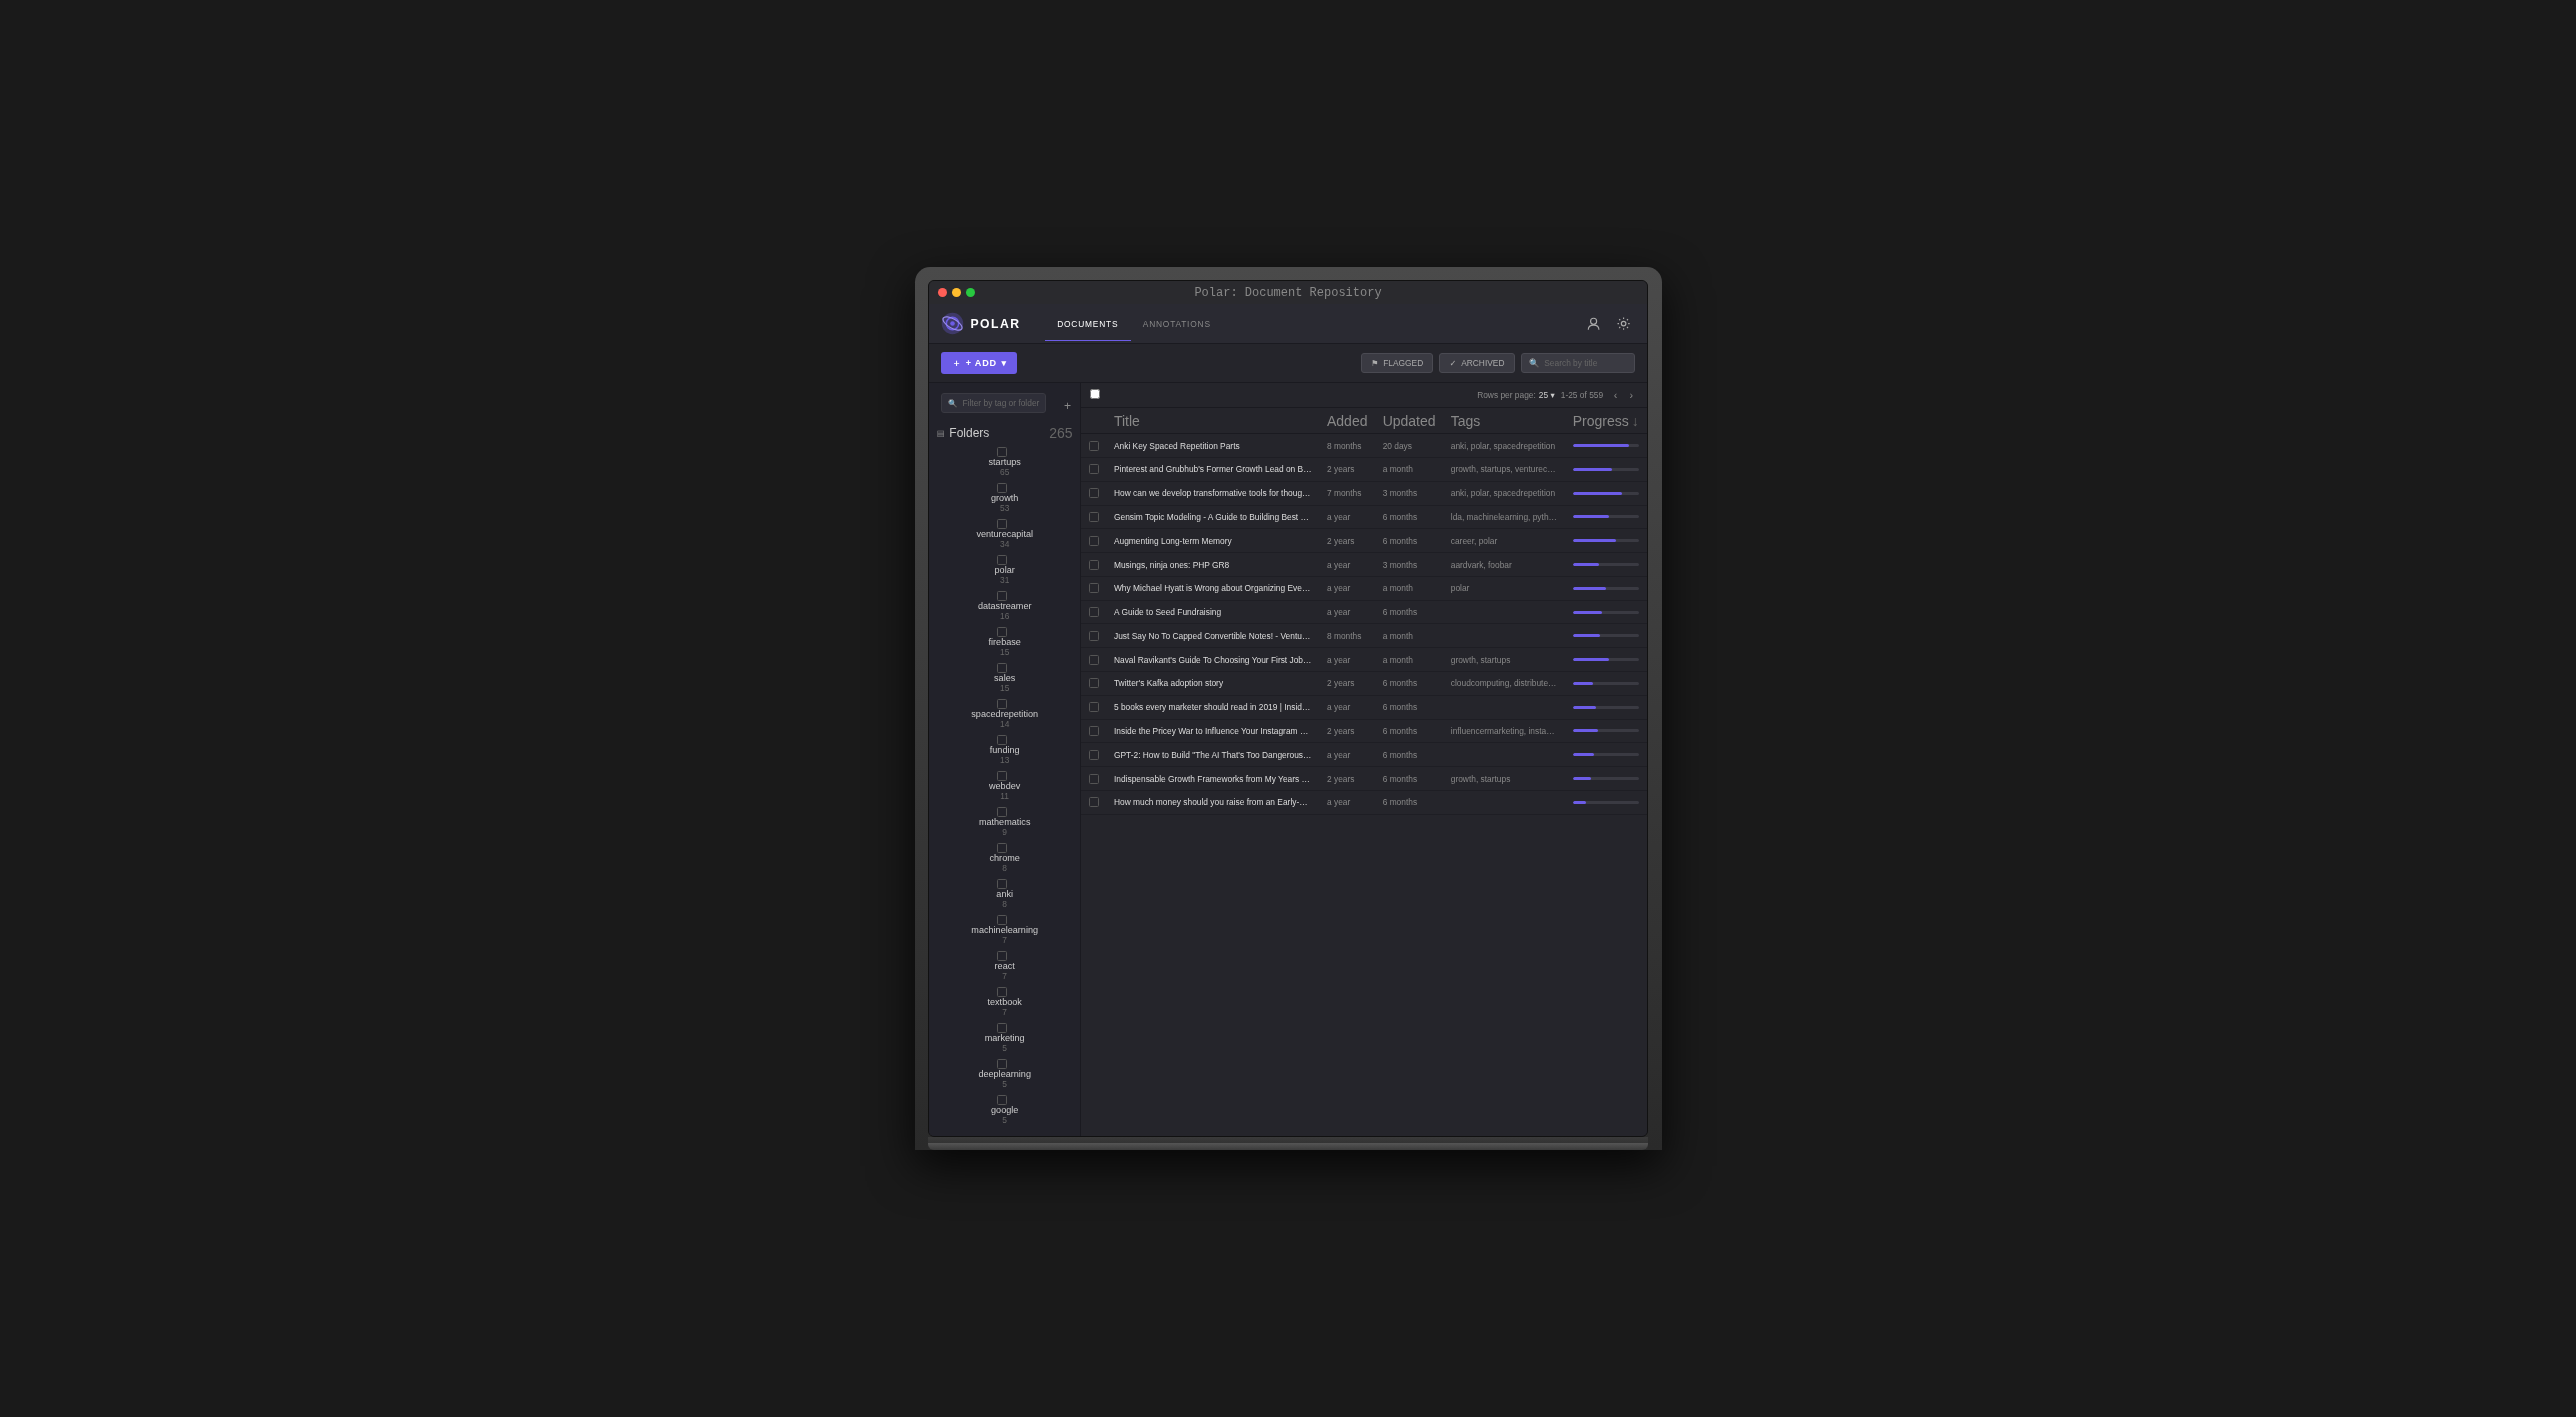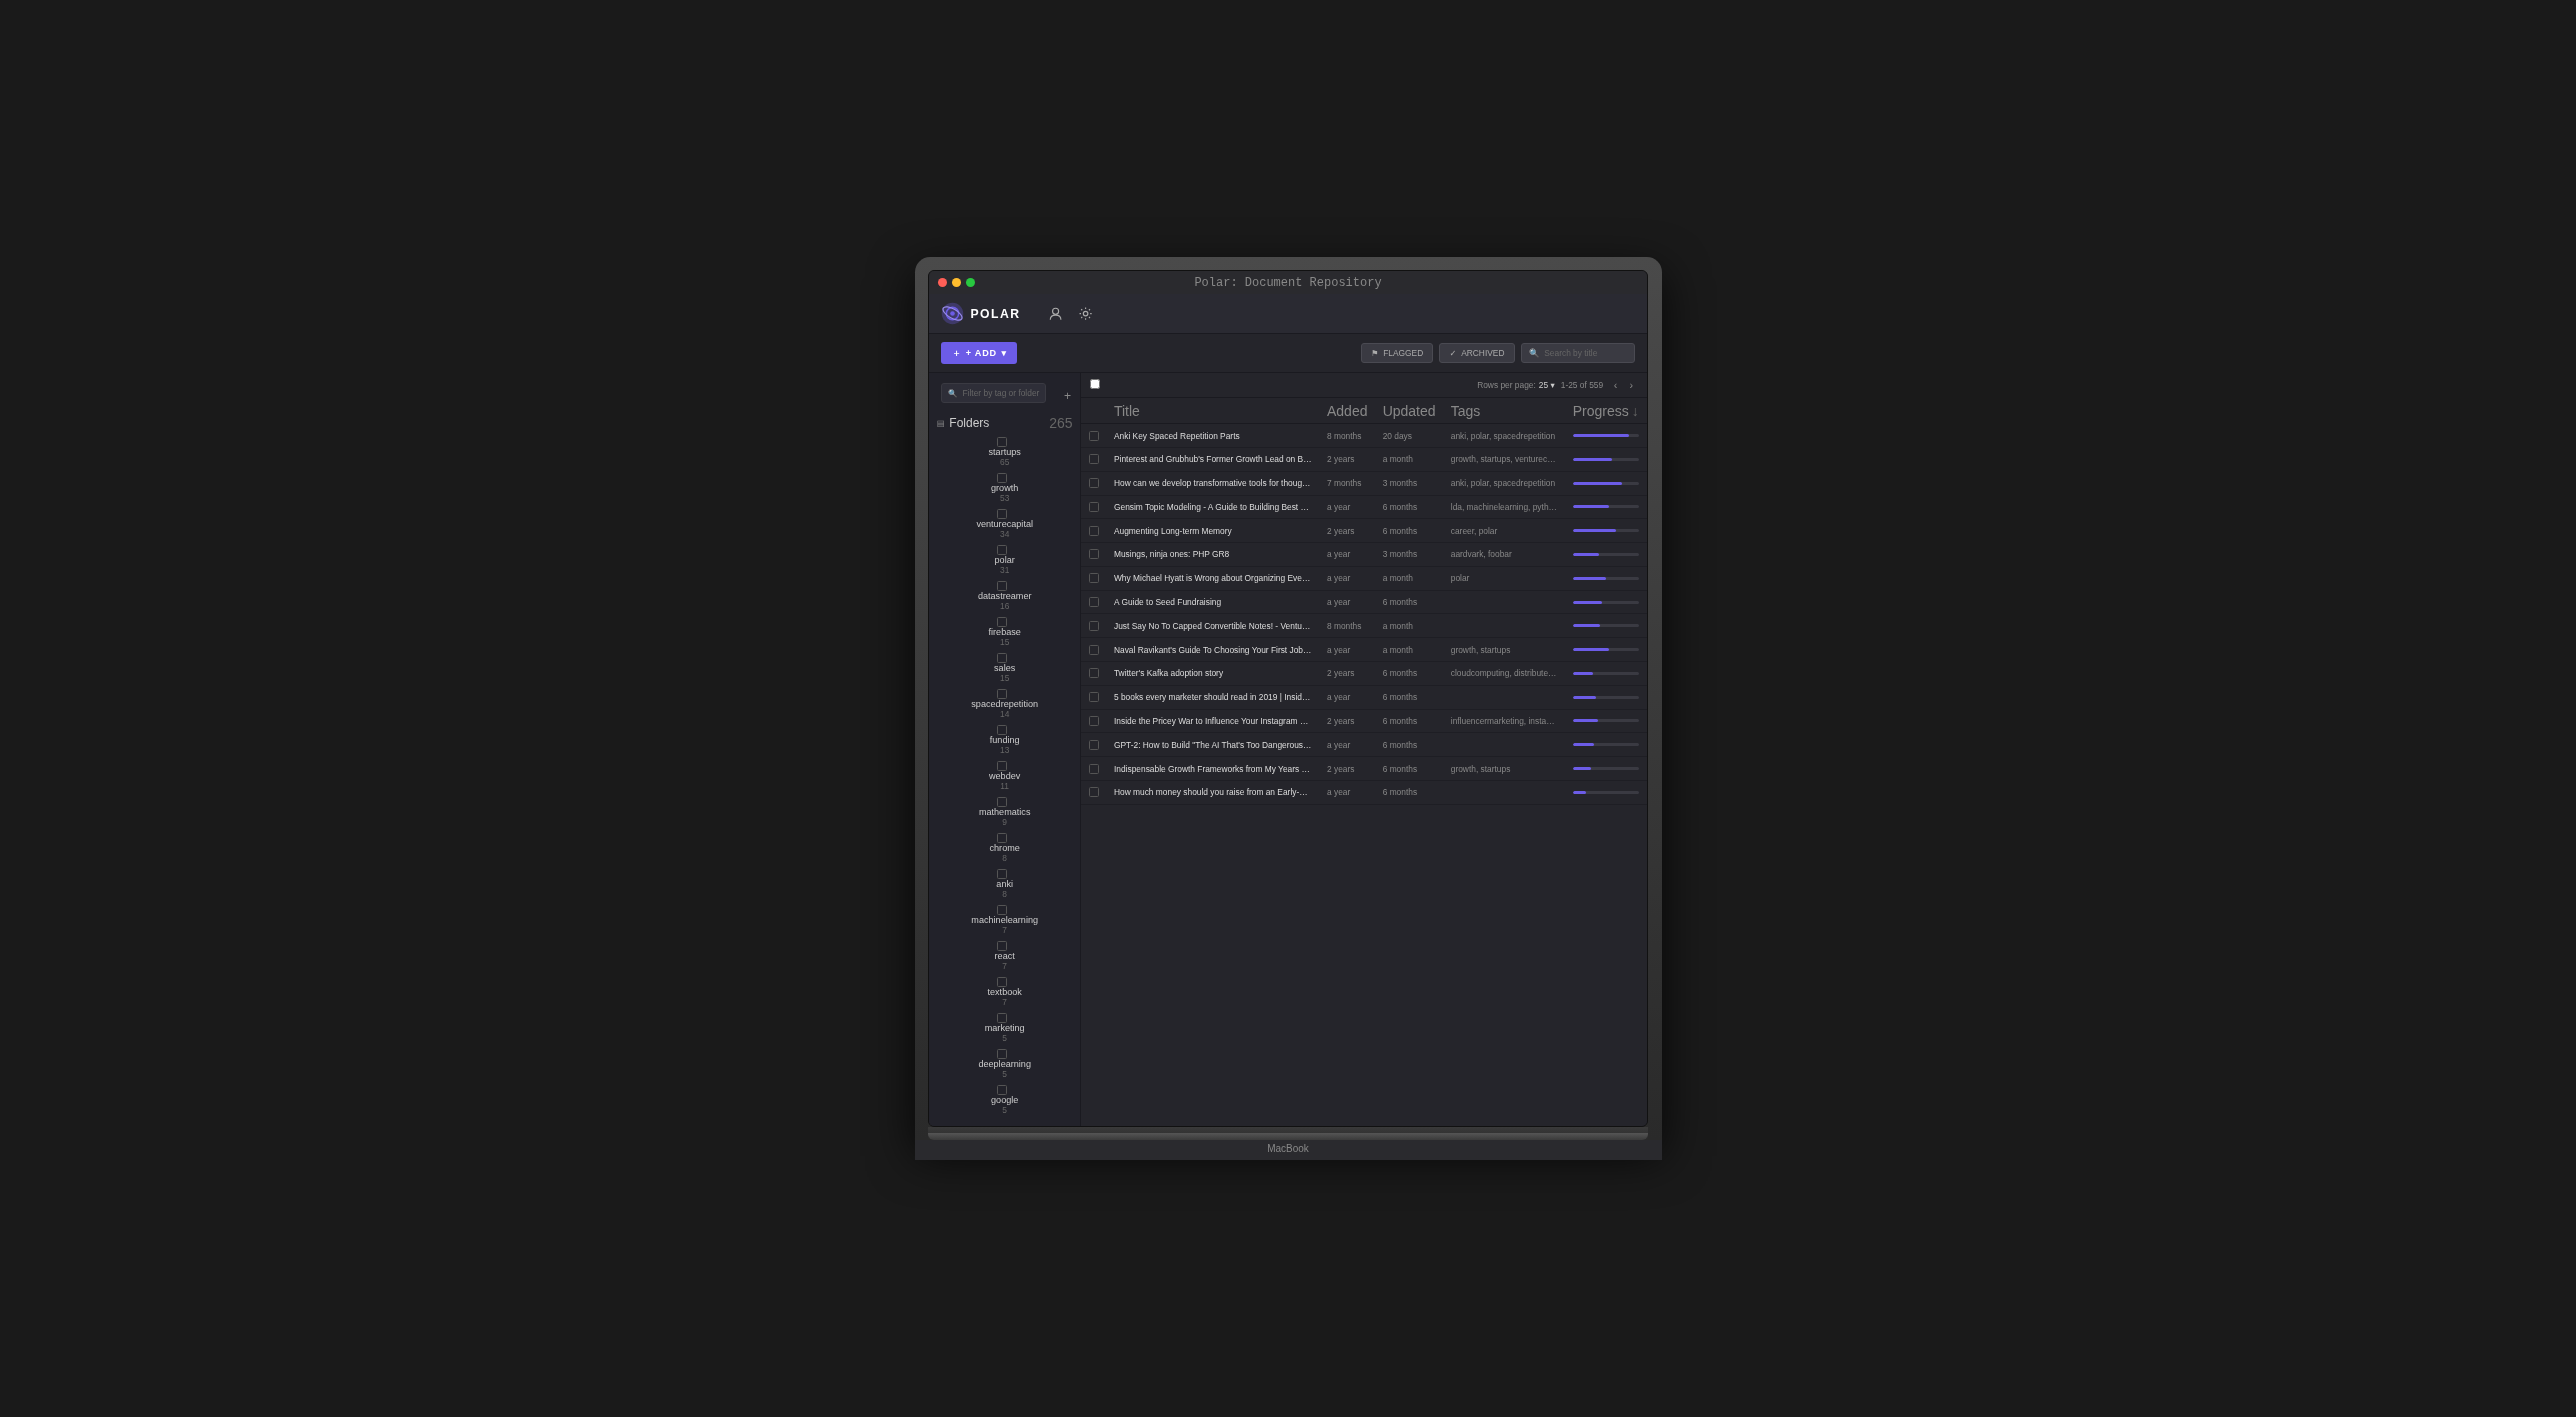--- a/index.html
+++ b/index.html
@@ -424,20 +424,24 @@
         <div class="app-header">
           <div class="logo-area">
 
             <svg class="logo-icon" viewBox="0 0 30 30">
               <circle cx="15" cy="15" r="14" fill="#6c5ce7" opacity="0.3"></circle>
               <circle cx="15" cy="15" r="8" fill="none" stroke="#6c5ce7" stroke-width="2"></circle>
               <circle cx="15" cy="15" r="3" fill="#6c5ce7"></circle>
               <ellipse cx="15" cy="15" rx="14" ry="6" fill="none" stroke="#9b8ef0" stroke-width="1.5" transform="rotate(30,15,15)"></ellipse>
             </svg>
             <span class="logo-text">POLAR</span>
+          </div>
+          <div class="nav-tabs">
+            <div class="nav-tab active">DOCUMENTS</div>
+            <div class="nav-tab">ANNOTATIONS</div>
           </div>
           <div class="header-right">
             <div class="header-icon-btn">
               <svg width="15.2" height="15.2" viewBox="0 0 20 20" fill="none">
                   <circle cx="10" cy="7" r="4" stroke="#aaa" stroke-width="1.5"></circle>
                   <path d="M3 18c0-4 3-6 7-6s7 2 7 6" stroke="#aaa" stroke-width="1.5"></path>
                 </svg>
             </div>
             <div class="header-icon-btn">
               <svg width="15.2" height="15.2" viewBox="0 0 20 20" fill="none">
@@ -975,17 +979,14 @@
                 </tbody>
             </table>
           </div>
         </div>
       </div>
     </div>
     <div class="laptop-bottom">
       <div class="laptop-base"></div>
     </div>
   </div>
-  <div class="macbook-label" style="width:747px;">
-    <span>MacBook</span>
-  </div>
 </div>
 
 
 </body></html>

